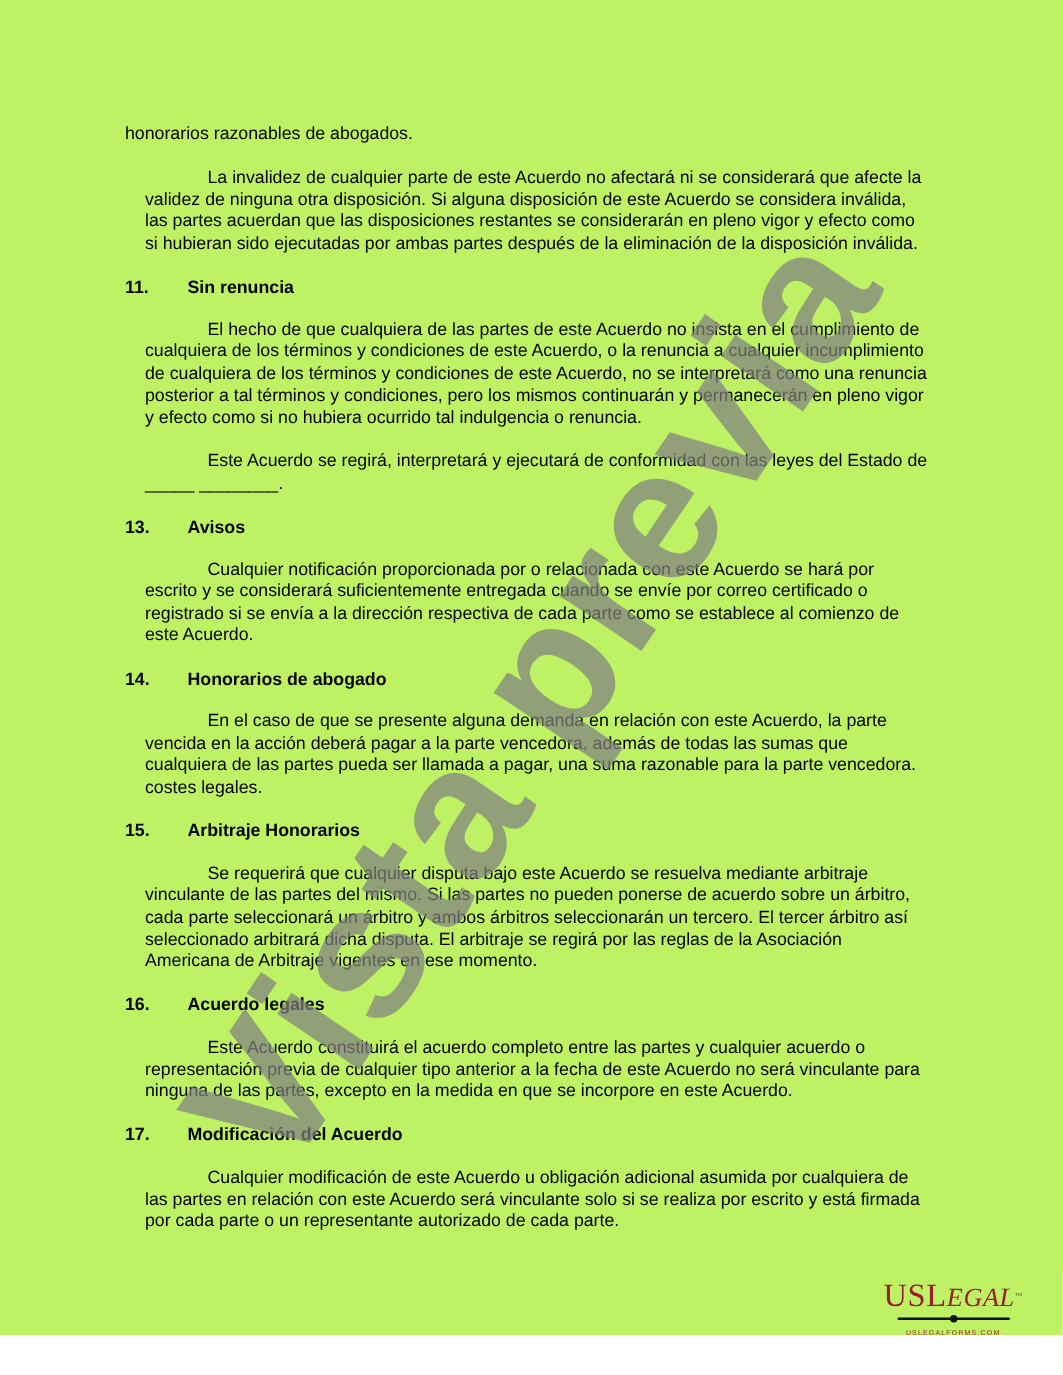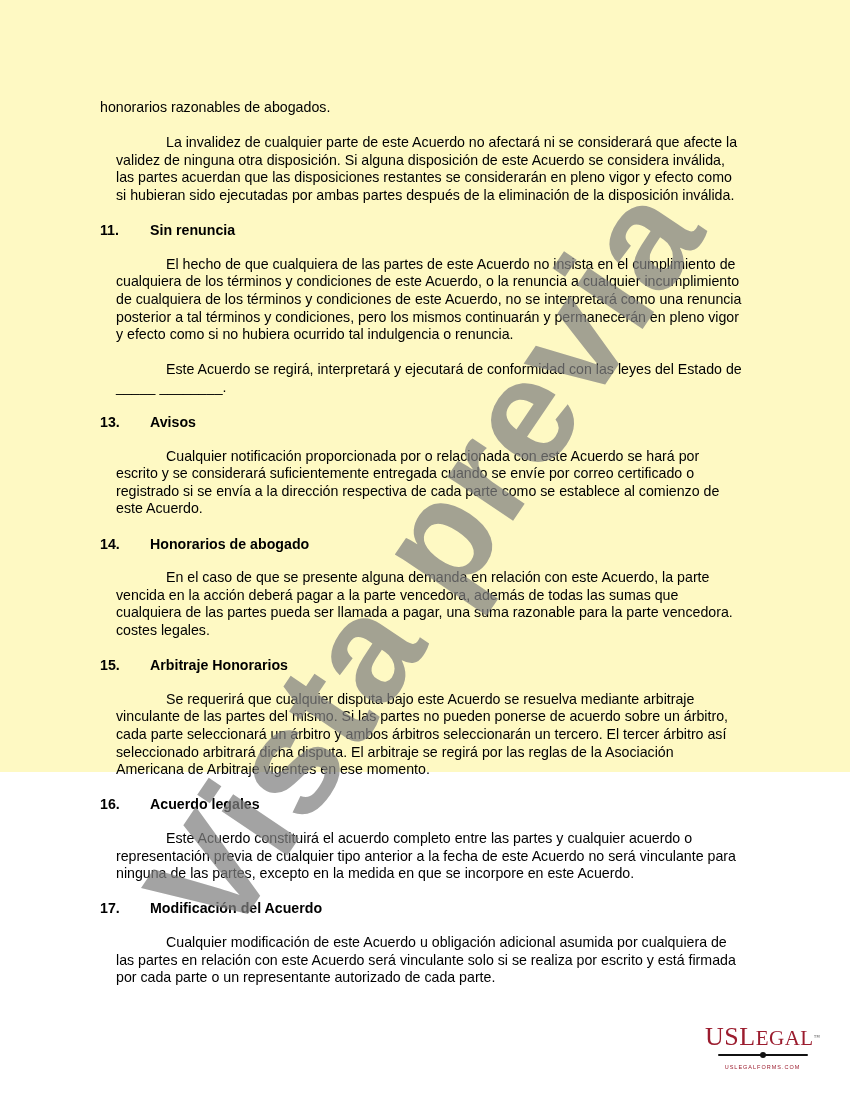--- a/index.html
+++ b/index.html
@@ -1,38 +1,38 @@
 <!DOCTYPE html>
 <html><head>
 <meta charset="utf-8">
 <style>
   html, body { margin: 0; padding: 0; background: #ffffff; }
   body { width: 850px; height: 1100px; position: relative; overflow: hidden; }
   .page {
-    position: absolute; left: 0; top: 0; width: 850px; height: 772px;
-    background: #fef9c3;
+    position: absolute; left: 0; top: 0; width: 850px; height: 1068px;
+    background: #bef264;
     font-family: "Liberation Sans", sans-serif;
     font-size: 14.2px; line-height: 17.6px; color: #000;
   }
   .content { position: absolute; left: 100px; top: 99px; width: 660px; }
   .lead { margin: 0 0 17.6px 0; }
   .section { margin: 0 0 17.6px 0; }
   .heading { font-weight: bold; display: flex; }
   .num { width: 50px; display: inline-block; }
   .para { margin: 16px; text-indent: 50px; text-align: left; }
   .watermark {
     position: absolute; left: 425px; top: 560px;
     transform: translate(-50%, -50%) rotate(-56deg);
     font-family: "Liberation Sans", sans-serif; font-weight: bold;
     font-size: 150px; letter-spacing: 2px; white-space: nowrap;
     color: rgba(128,128,128,0.72); pointer-events: none;
   }
   .logo { position: absolute; left: 705px; top: 1024px; width: 115px; height: 46px; text-align: center; }
   .logo-word { font-family: "Liberation Serif", serif; color: #9b1c2e; font-size: 26px; line-height: 26px; letter-spacing: 0.5px; }
-  .logo-word .small { font-size: 21px; }
+  .logo-word .small { font-size: 21px; font-style: italic; }
   .logo-tm { font-size: 6px; vertical-align: top; color: #555; }
   .logo-wing { height: 6px; position: relative; margin: 1px auto 0; width: 90px; }
   .logo-wing:before { content: ""; position: absolute; left: 0; right: 0; top: 2px; height: 2px; background: #111; border-radius: 2px; }
   .logo-wing:after { content: ""; position: absolute; left: 42px; top: 0; width: 6px; height: 6px; background: #111; border-radius: 50%; }
   .logo-url { font-size: 5.5px; letter-spacing: 1px; color: #9b1c2e; margin-top: 1px; font-family: "Liberation Sans", sans-serif; }
 </style>
 </head>
 <body>
 
 <div class="page">

